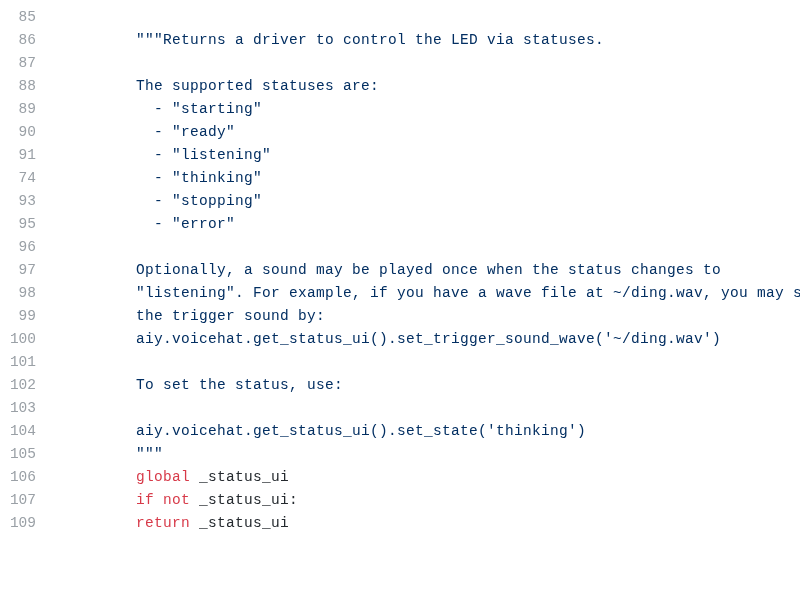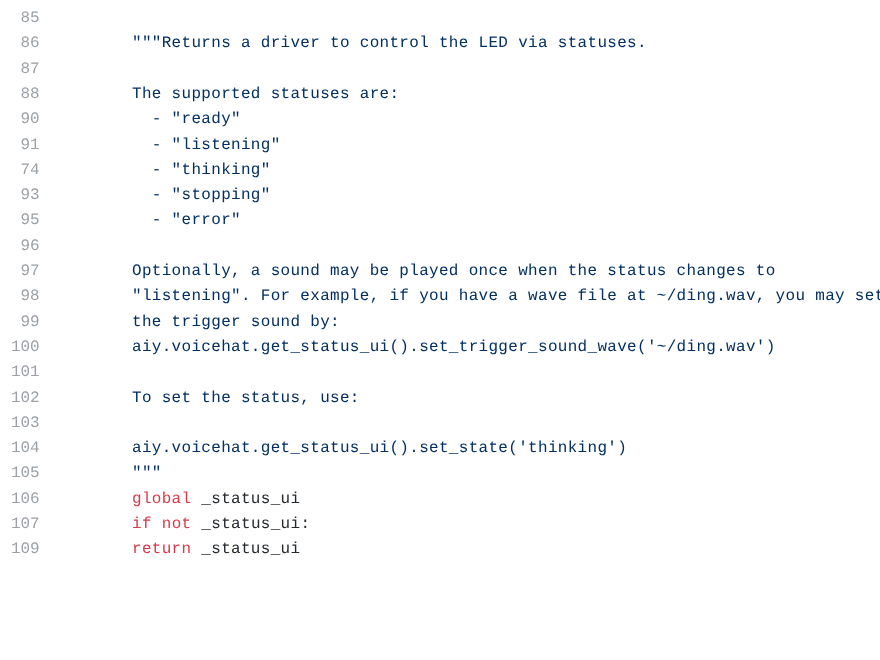--- a/index.html
+++ b/index.html
@@ -14,20 +14,21 @@
     overflow: hidden;
     padding-top: 6px;
   }
   .code-container {
     display: flex;
     flex-direction: column;
   }
   .line {
     display: flex;
     align-items: center;
+    gap: 16px;
   }
   .lineno {
     width: 48px;
     text-align: right;
     padding-right: 12px;
     color: #9aa0a6;
     user-select: none;
     flex-shrink: 0;
   }
   .code {
@@ -50,20 +51,24 @@
       <span class="lineno">86</span>
       <span class="code"><span>        </span><span class="str">"""Returns a driver to control the LED via statuses.</span></span>
     </div>
     <div class="line">
       <span class="lineno">87</span>
       <span class="code"><span></span></span>
     </div>
     <div class="line">
       <span class="lineno">88</span>
       <span class="code"><span>        </span><span class="str">The supported statuses are:</span></span>
+    </div>
+    <div class="line">
+      <span class="lineno">89</span>
+      <span class="code"><span>        </span><span class="str">  - "starting"</span></span>
     </div>
     <div class="line">
       <span class="lineno">90</span>
       <span class="code"><span>        </span><span class="str">  - "ready"</span></span>
     </div>
     <div class="line">
       <span class="lineno">91</span>
       <span class="code"><span>        </span><span class="str">  - "listening"</span></span>
     </div>
     <div class="line">

